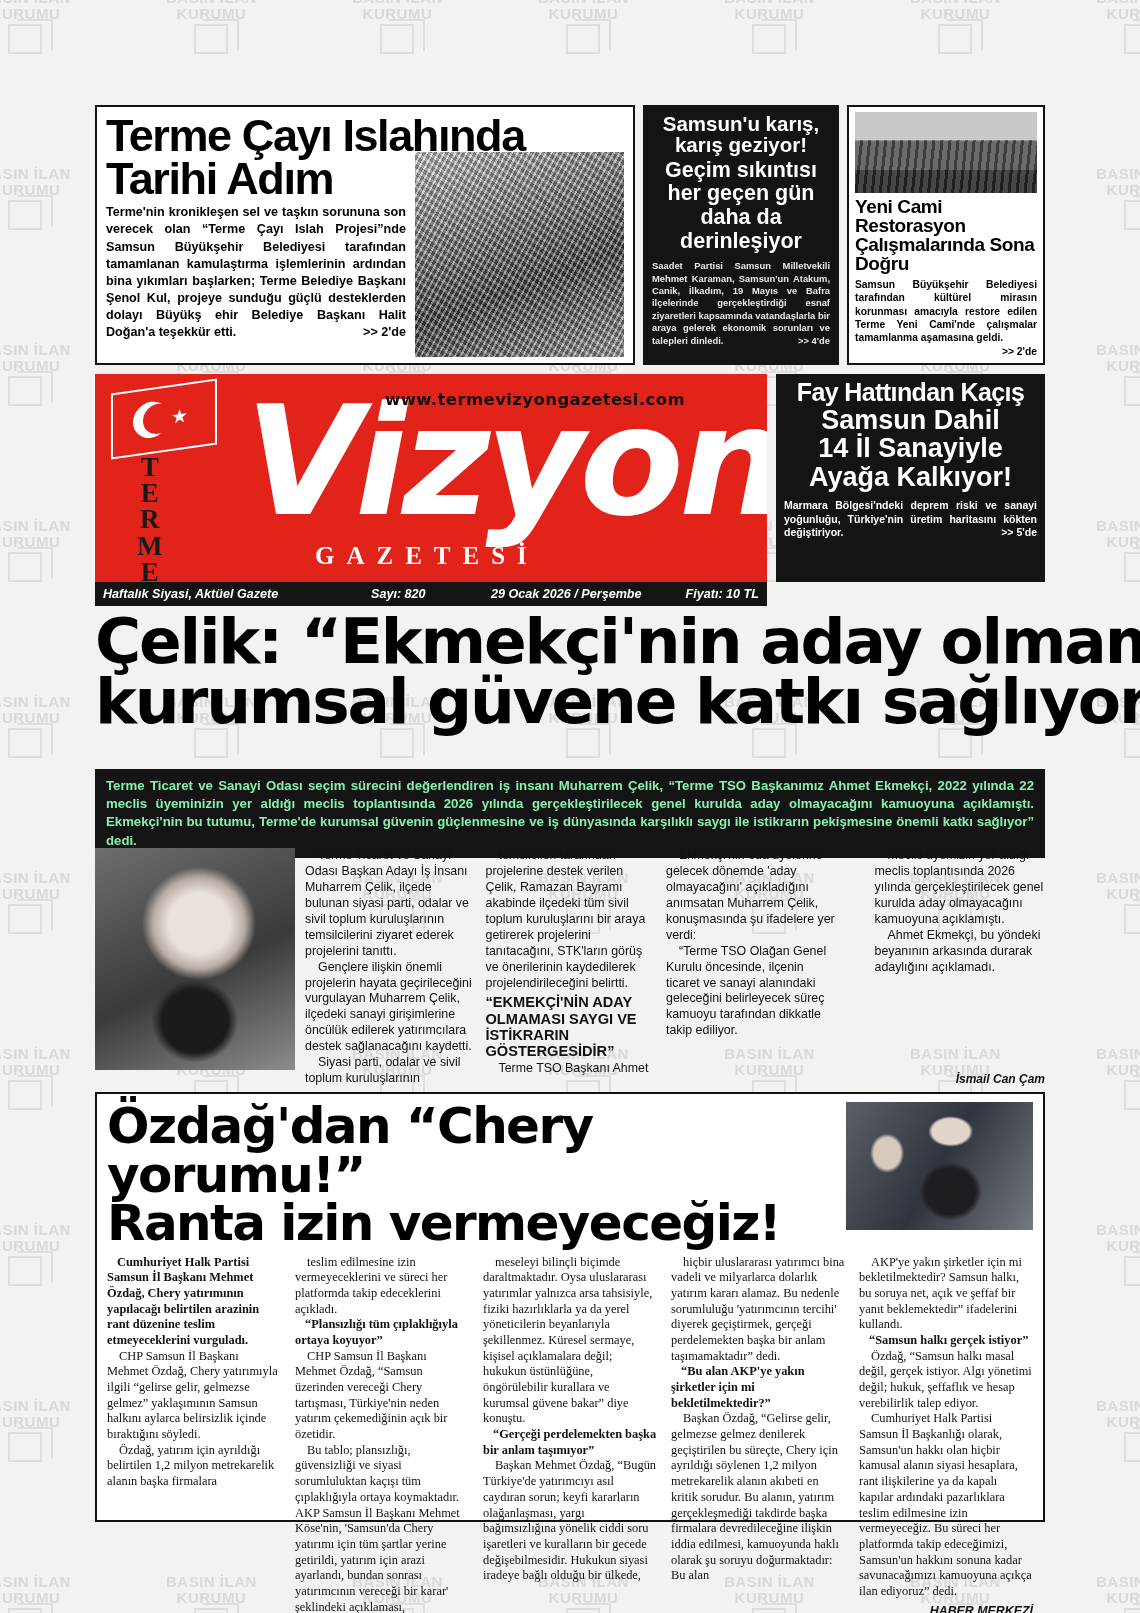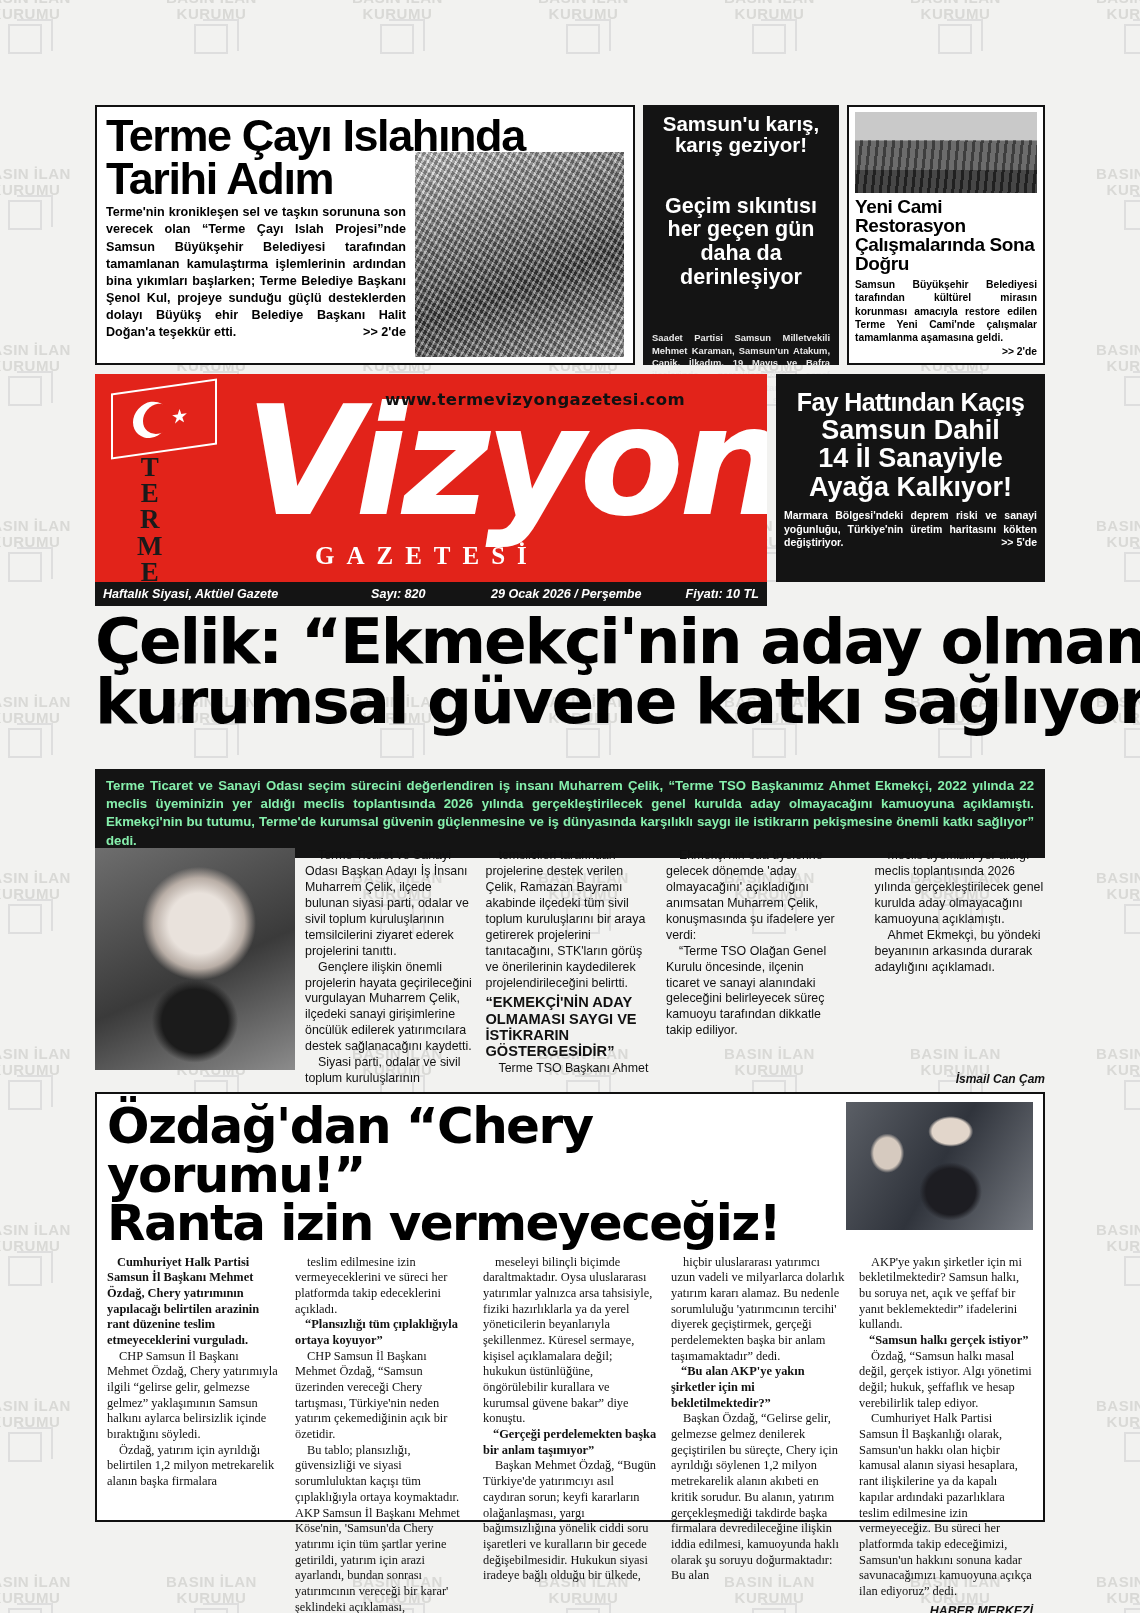--- a/index.html
+++ b/index.html
@@ -97,21 +97,21 @@
     text-align: justify; color: #000; width: 300px;
   }
   .lead-text .more { float:right; }
   .lead-photo { flex:1; min-height:0; margin-top:-52px; }
 
   .black-box {
     width: 196px; height: 100%;
     background: #141414; color: #fff;
     border: 2px solid #141414;
     padding: 6px 7px;
-    display:flex; flex-direction:column;gap:36px;
+    display:flex; flex-direction:column;
   }
   .bb-h1 { font-size: 20.5px; font-weight: bold; line-height: 1.04; text-align:center; }
   .bb-h2 { font-size: 21.5px; font-weight: bold; line-height: 1.1; text-align:center; margin-top:3px; }
   .bb-text {
     margin-top: 7px;
     font-size: 9.4px; line-height: 1.32; font-weight: bold;
     text-align: justify; color:#e8e8e8;
   }
   .bb-text .more { float:right; }
 
@@ -179,21 +179,21 @@
   .gazetesi {
     position:absolute; left:220px; bottom:12px;
     font-size: 25px; font-weight:bold; color:#fff;
     letter-spacing: 12px;
     font-family:"Liberation Serif", serif;
   }
 
   .fay-box {
     flex:1; height:100%;
     background:#141414; color:#fff;
-    padding: 16px 8px 5px;
+    padding: 6px 8px 5px;
     display:flex; flex-direction:column; justify-content:flex-start;
   }
   .fay-h { text-align:center; font-weight:bold; line-height:1.02; }
   .fay-h .l1 { font-size:25px; letter-spacing:-.6px; display:block; }
   .fay-h .l2 { font-size:27px; display:block; margin-top:1px;}
   .fay-h .l3 { font-size:27px; display:block; margin-top:1px;}
   .fay-h .l4 { font-size:27px; display:block; margin-top:1px;}
   .fay-text {
     margin-top:8px; font-size:10.5px; line-height:1.3; font-weight:bold;
     text-align:justify;
@@ -491,21 +491,21 @@
           <p class="b sub">“Plansızlığı tüm çıplaklığıyla ortaya koyuyor”</p>
           <p>CHP Samsun İl Başkanı Mehmet Özdağ, “Samsun üzerinden vereceği Chery tartışması, Türkiye'nin neden yatırım çekemediğinin açık bir özetidir.</p>
           <p>Bu tablo; plansızlığı, güvensizliği ve siyasi sorumluluktan kaçışı tüm çıplaklığıyla ortaya koymaktadır. AKP Samsun İl Başkanı Mehmet Köse'nin, 'Samsun'da Chery yatırımı için tüm şartlar yerine getirildi, yatırım için arazi ayarlandı, bundan sonrası yatırımcının vereceği bir karar' şeklindeki açıklaması,</p>
         </div>
       <div class="col" id="oz3">
           <p>meseleyi bilinçli biçimde daraltmaktadır. Oysa uluslararası yatırımlar yalnızca arsa tahsisiyle, fiziki hazırlıklarla ya da yerel yöneticilerin beyanlarıyla şekillenmez. Küresel sermaye, kişisel açıklamalara değil; hukukun üstünlüğüne, öngörülebilir kurallara ve kurumsal güvene bakar” diye konuştu.</p>
           <p class="b sub">“Gerçeği perdelemekten başka bir anlam taşımıyor”</p>
           <p>Başkan Mehmet Özdağ, “Bugün Türkiye'de yatırımcıyı asıl caydıran sorun; keyfi kararların olağanlaşması, yargı bağımsızlığına yönelik ciddi soru işaretleri ve kuralların bir gecede değişebilmesidir. Hukukun siyasi iradeye bağlı olduğu bir ülkede,</p>
         </div>
       <div class="col" id="oz4">
-          <p>hiçbir uluslararası yatırımcı uzun vadeli ve milyarlarca dolarlık yatırım kararı alamaz. Bu nedenle sorumluluğu 'yatırımcının tercihi' diyerek geçiştirmek, gerçeği perdelemekten başka bir anlam taşımamaktadır” dedi.</p>
+          <p>hiçbir uluslararası yatırımcı bina vadeli ve milyarlarca dolarlık yatırım kararı alamaz. Bu nedenle sorumluluğu 'yatırımcının tercihi' diyerek geçiştirmek, gerçeği perdelemekten başka bir anlam taşımamaktadır” dedi.</p>
           <p class="b sub">“Bu alan AKP'ye yakın şirketler için mi bekletilmektedir?”</p>
           <p>Başkan Özdağ, “Gelirse gelir, gelmezse gelmez denilerek geçiştirilen bu süreçte, Chery için ayrıldığı söylenen 1,2 milyon metrekarelik alanın akıbeti en kritik sorudur. Bu alanın, yatırım gerçekleşmediği takdirde başka firmalara devredileceğine ilişkin iddia edilmesi, kamuoyunda haklı olarak şu soruyu doğurmaktadır: Bu alan</p>
         </div>
       <div class="col">
         <div id="oz5">
             <p>AKP'ye yakın şirketler için mi bekletilmektedir? Samsun halkı, bu soruya net, açık ve şeffaf bir yanıt beklemektedir” ifadelerini kullandı.</p>
             <p class="b sub">“Samsun halkı gerçek istiyor”</p>
             <p>Özdağ, “Samsun halkı masal değil, gerçek istiyor. Algı yönetimi değil; hukuk, şeffaflık ve hesap verebilirlik talep ediyor.</p>
             <p>Cumhuriyet Halk Partisi Samsun İl Başkanlığı olarak, Samsun'un hakkı olan hiçbir kamusal alanın siyasi hesaplara, rant ilişkilerine ya da kapalı kapılar ardındaki pazarlıklara teslim edilmesine izin vermeyeceğiz. Bu süreci her platformda takip edeceğimizi, Samsun'un hakkını sonuna kadar savunacağımızı kamuoyuna açıkça ilan ediyoruz” dedi.</p>
           </div>

